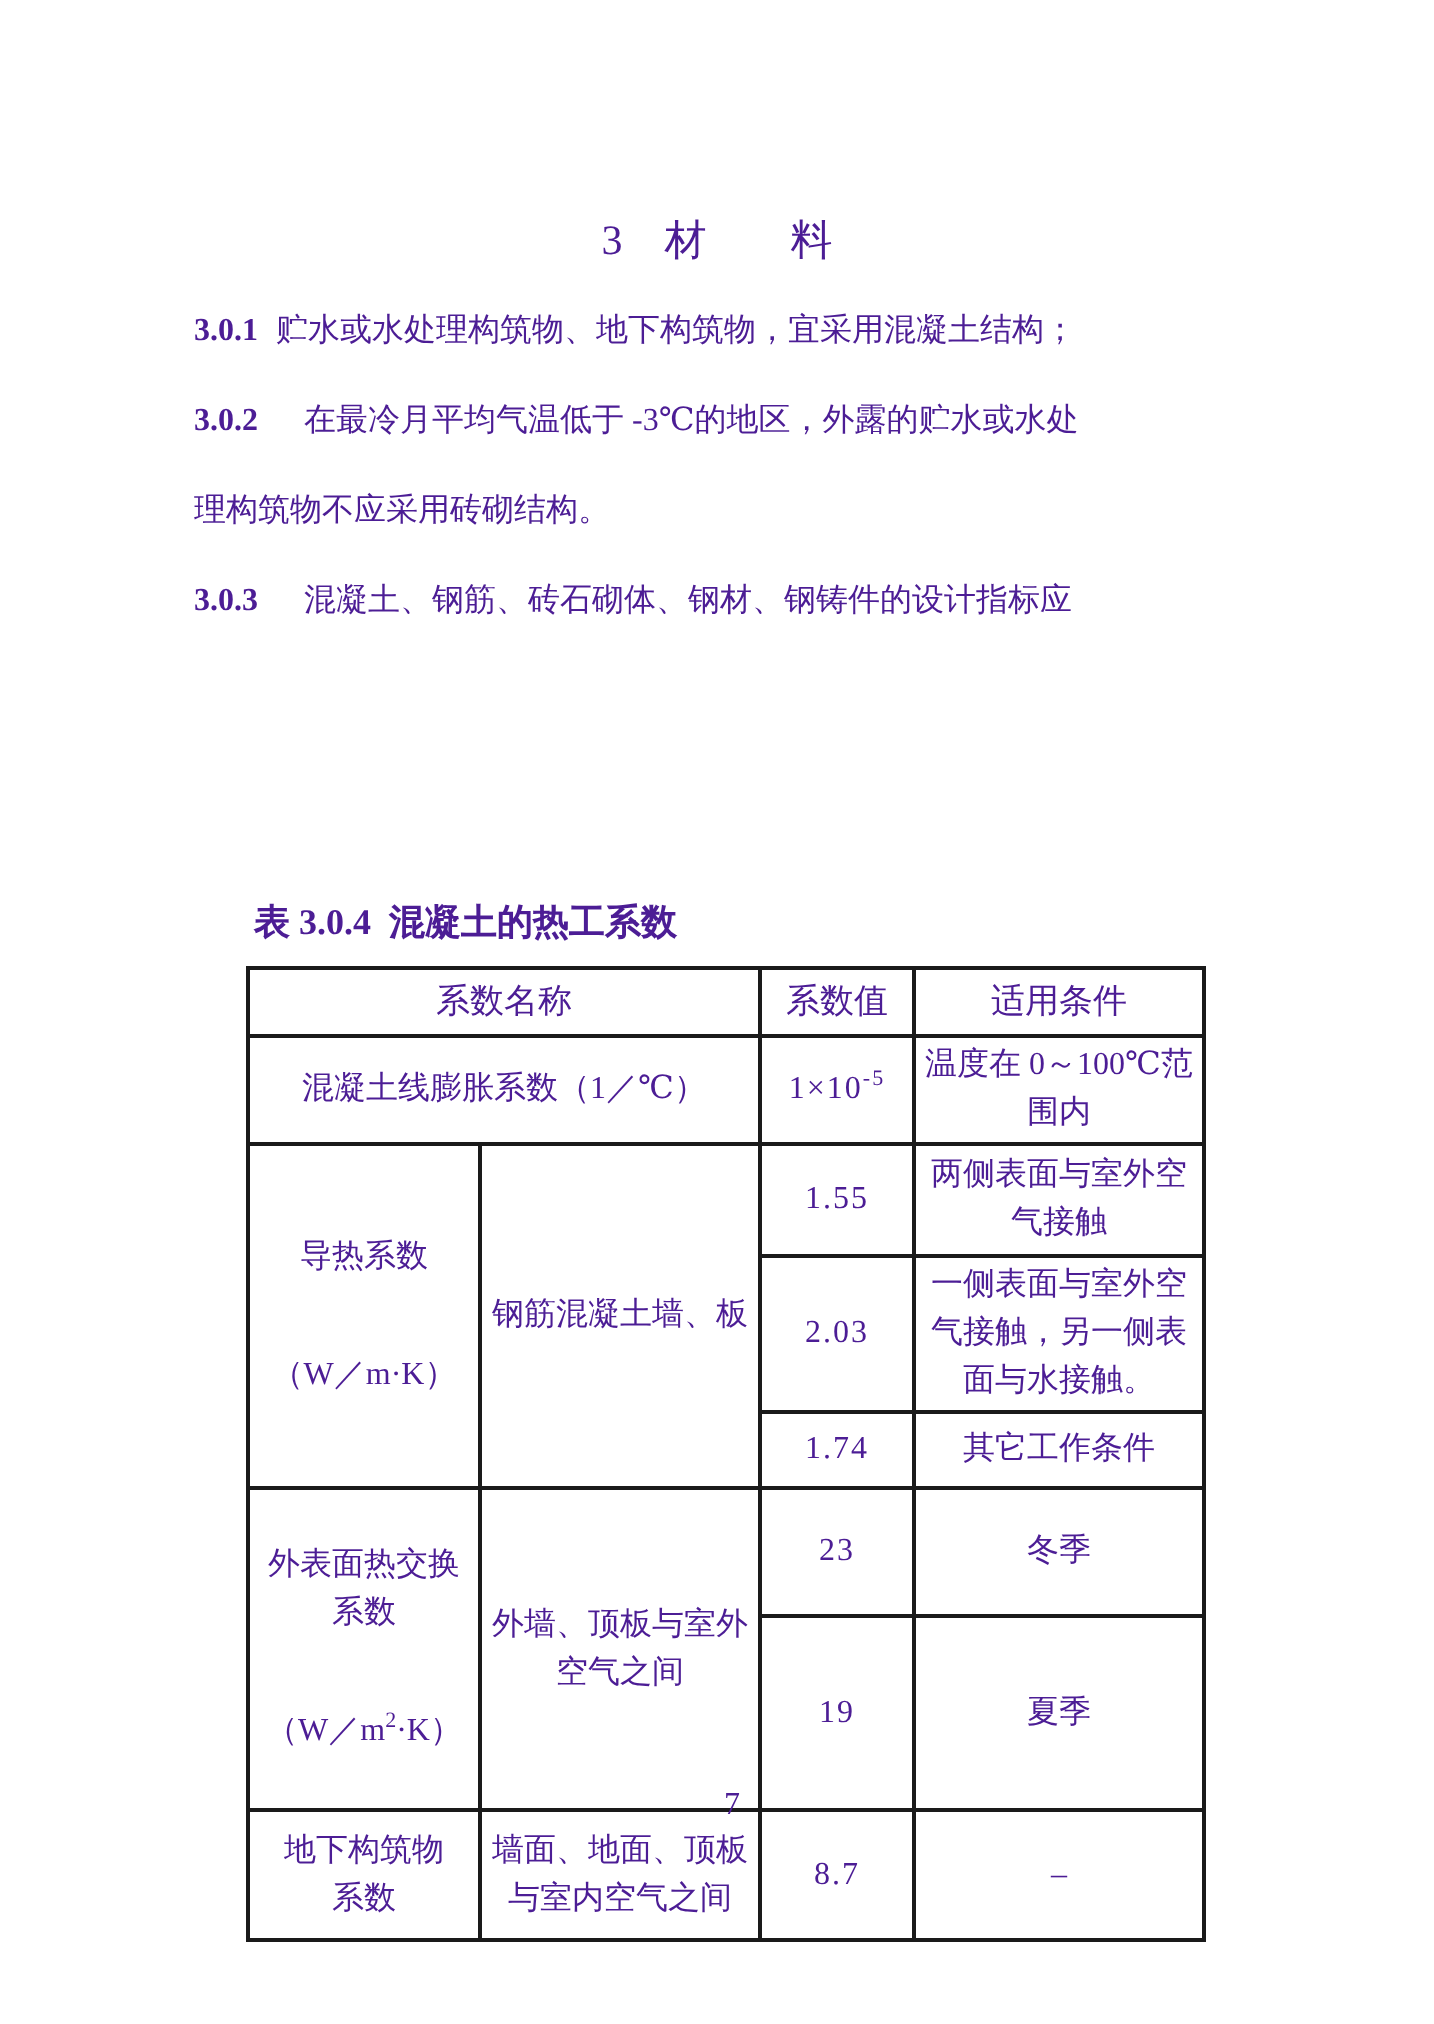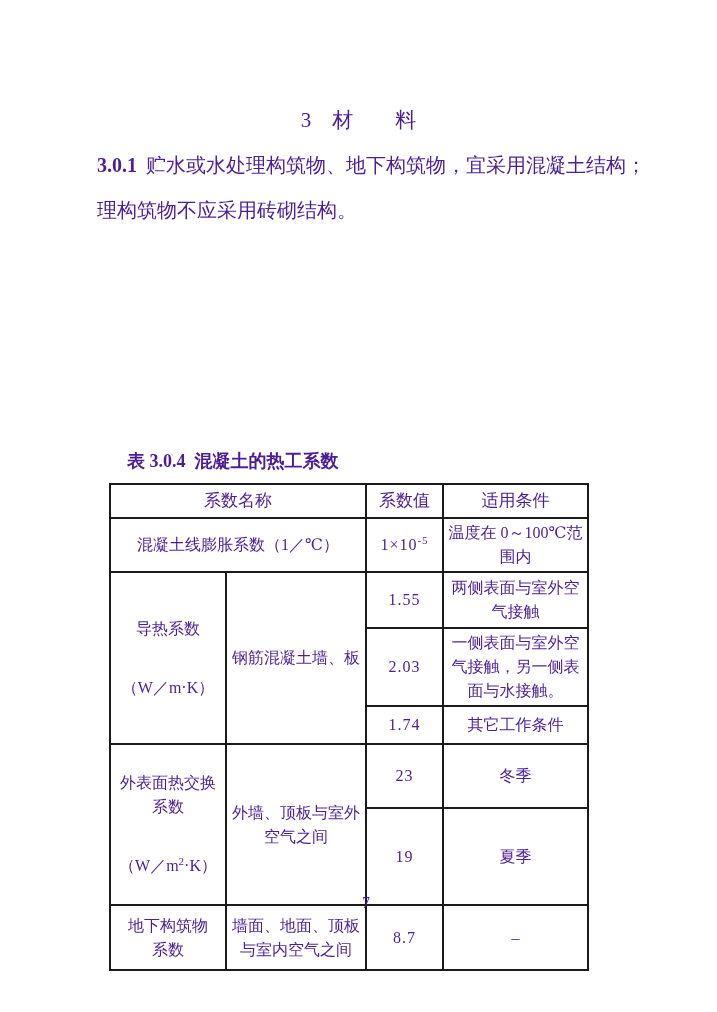--- a/index.html
+++ b/index.html
@@ -11,32 +11,32 @@
     color: #4c1d95;
     font-family: "Liberation Serif", "DejaVu Serif", serif;
     overflow: hidden;
   }
   .doc-title {
     position: absolute; top: 106px; left: 97px; width: 523px;
     text-align: center; font-size: 21px; white-space: pre;
   }
   .paragraphs {
     position: absolute; top: 143px; left: 97px; width: 527px;
-    font-size: 20px;
+    font-size: 16px;
   }
   .pline { line-height: 45px; height: 45px; white-space: nowrap; }
   .pnum  { font-weight: bold; }
   .gap-sm { margin-right: 9px; }
   .gap-lg { margin-right: 23px; }
   .tbl-caption {
     position: absolute; top: 449px; left: 127px; width: 478px;
     font-weight: bold; font-size: 18px; white-space: pre;
   }
   table.coef {
-    position: absolute; top: 483px; left: 109px;
+    position: absolute; top: 483px; left: 123px;
     width: 478px; border-collapse: collapse; table-layout: fixed;
   }
   table.coef th, table.coef td {
     border: 2px solid #1a1a1a;
     text-align: center; vertical-align: middle;
     font-weight: normal; font-size: 16px;
     padding: 2px 2px; line-height: 24px;
     white-space: pre-line;
     overflow: hidden;
   }
@@ -52,22 +52,24 @@
 </head>
 <body>
 
 <div id="page">
 
   <div class="doc-title">3　材　　料</div>
 
   <div class="paragraphs">
     <div class="pline"><span class="pnum gap-sm">3.0.1</span><span>贮水或水处理构筑物、地下构筑物，宜采用混凝土结构；</span></div>
 
+    <div class="pline"><span class="pnum gap-lg">3.0.2</span><span>在最冷月平均气温低于 -3℃的地区，外露的贮水或水处</span></div>
     <div class="pline">理构筑物不应采用砖砌结构。</div>
 
+    <div class="pline"><span class="pnum gap-lg">3.0.3</span><span>混凝土、钢筋、砖石砌体、钢材、钢铸件的设计指标应</span></div>
 
   </div>
 
   <div class="tbl-caption">表 3.0.4  混凝土的热工系数</div>
 
   <table class="coef">
     <colgroup>
       <col style="width:116px">
         <col style="width:140px">
         <col style="width:77px">

